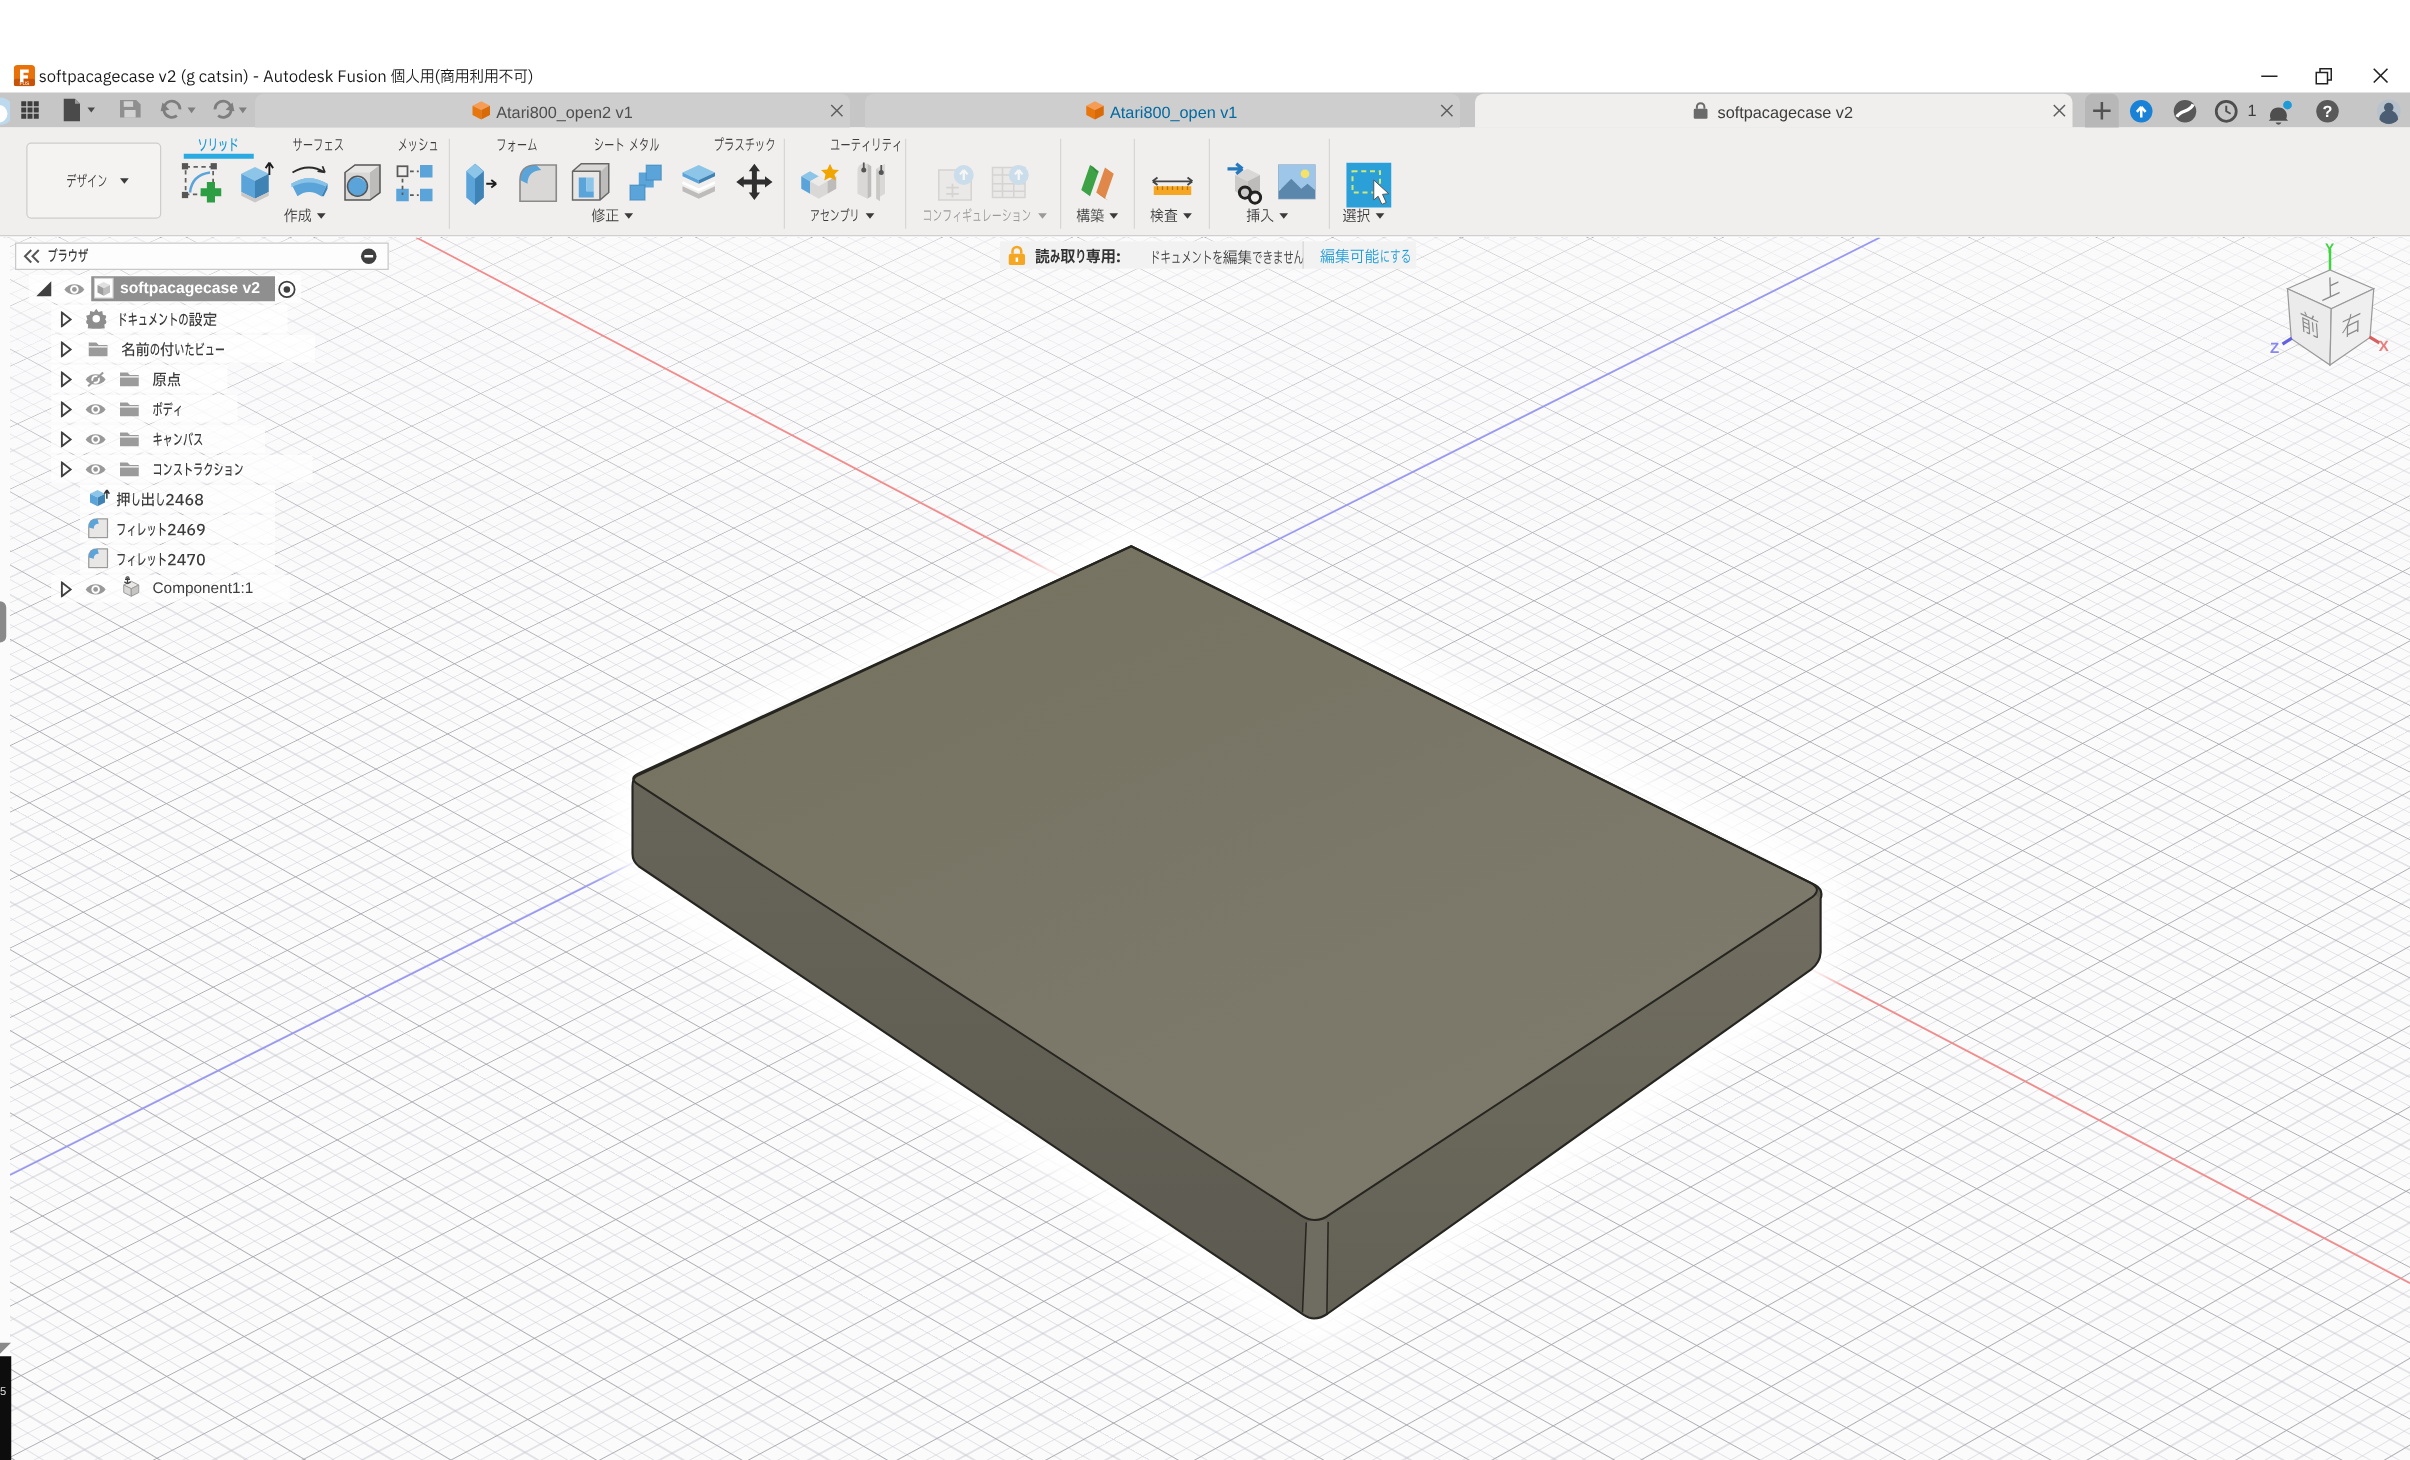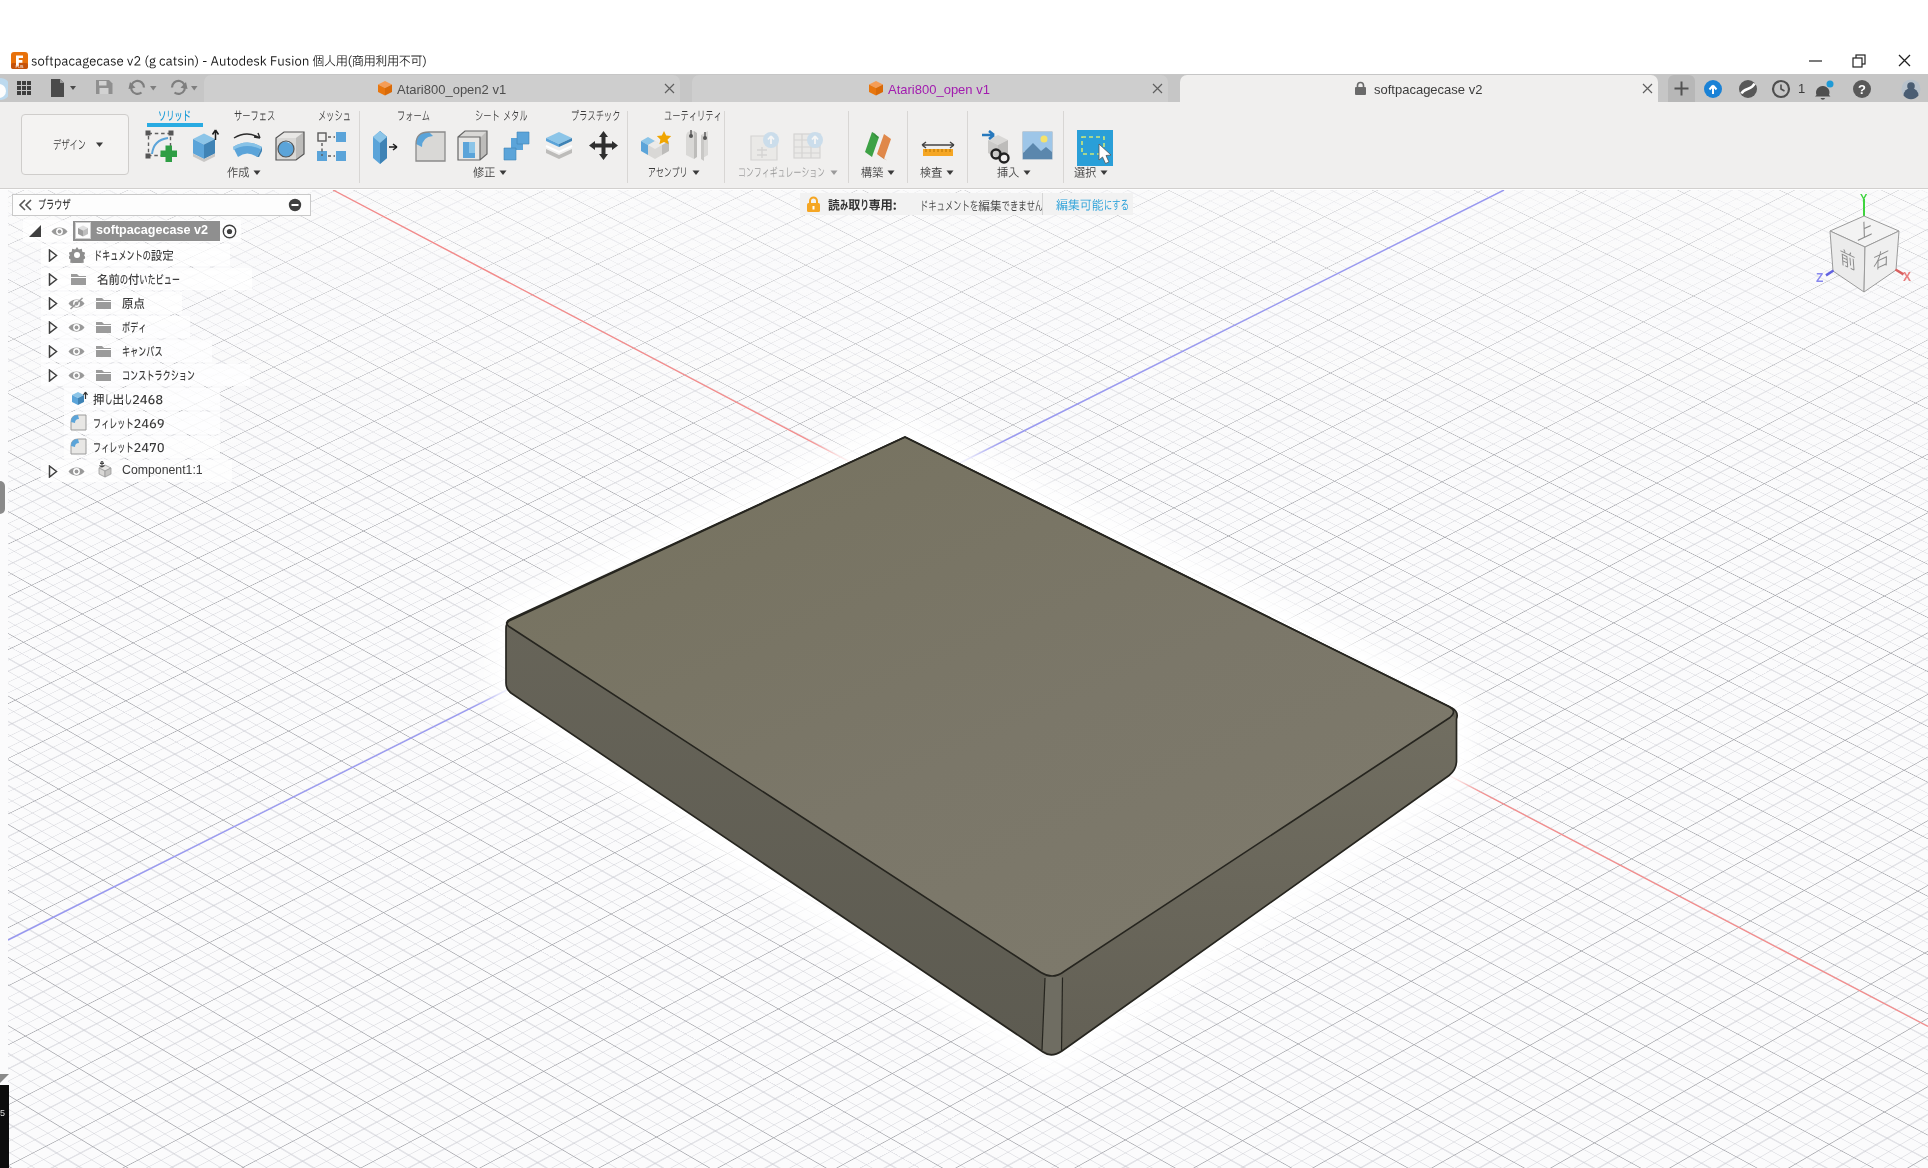--- a/index.html
+++ b/index.html
@@ -82,21 +82,21 @@
     <div class="abs" style="left:397px;top:34px;font-size:13px;color:#4e4e4e">Atari800_open2 v1</div>
     <svg class="abs" style="left:664px;top:35px" width="11" height="11">
       <path d="M1 1 L10 10 M10 1 L1 10" stroke="#5f5f5f" stroke-width="1.2"></path>
     </svg>
     <div class="tab" style="left:692px;width:476px"></div>
     <svg class="abs" style="left:868px;top:32px" width="16" height="16">
 <path d="M8 1 L15 4.5 L8 8 L1 4.5 Z" fill="#f59d56"></path>
 <path d="M1 4.5 L8 8 L8 15.5 L1 12 Z" fill="#e8760e"></path>
 <path d="M15 4.5 L8 8 L8 15.5 L15 12 Z" fill="#d96a08"></path>
     </svg>
-    <div class="abs" style="left:888px;top:34px;font-size:13px;color:#a21caf">Atari800_open v1</div>
+    <div class="abs" style="left:888px;top:34px;font-size:13px;color:#0369a1">Atari800_open v1</div>
     <svg class="abs" style="left:1152px;top:35px" width="11" height="11">
       <path d="M1 1 L10 10 M10 1 L1 10" stroke="#5f5f5f" stroke-width="1.2"></path>
     </svg>
     <div class="tab active" style="left:1180px;width:478px"></div>
     <svg class="abs" style="left:1354px;top:33px" width="13" height="15">
       <rect x="1" y="6" width="11" height="8" rx="1" fill="#6a6a6a"></rect>
       <path d="M3.5 6 v-1.5 a3 3 0 0 1 6 0 V6" fill="none" stroke="#6a6a6a" stroke-width="1.6"></path>
     </svg>
     <div class="abs" style="left:1374px;top:34px;font-size:13px;color:#3c3c3c">softpacagecase v2</div>
     <svg class="abs" style="left:1642px;top:35px" width="11" height="11">

